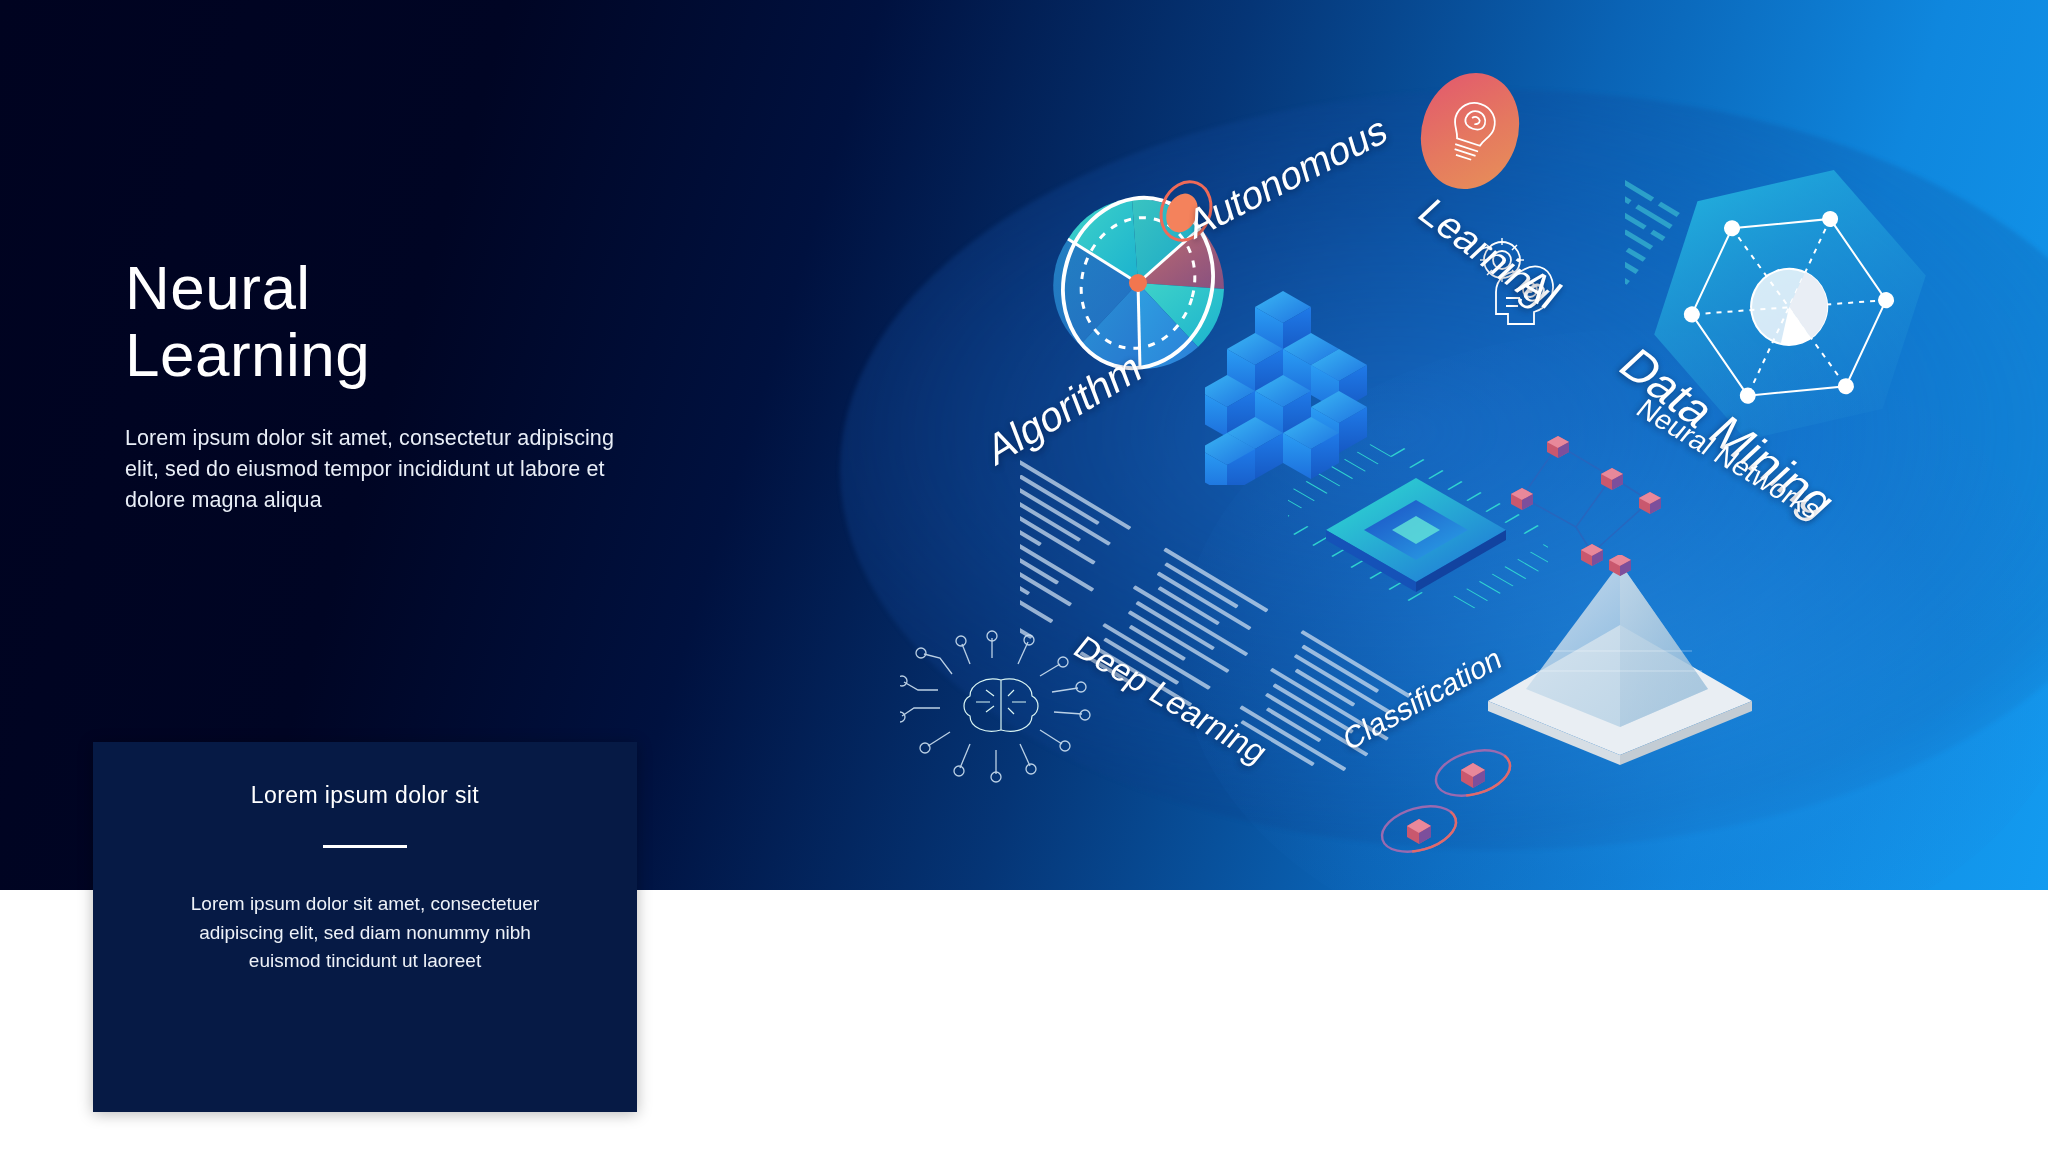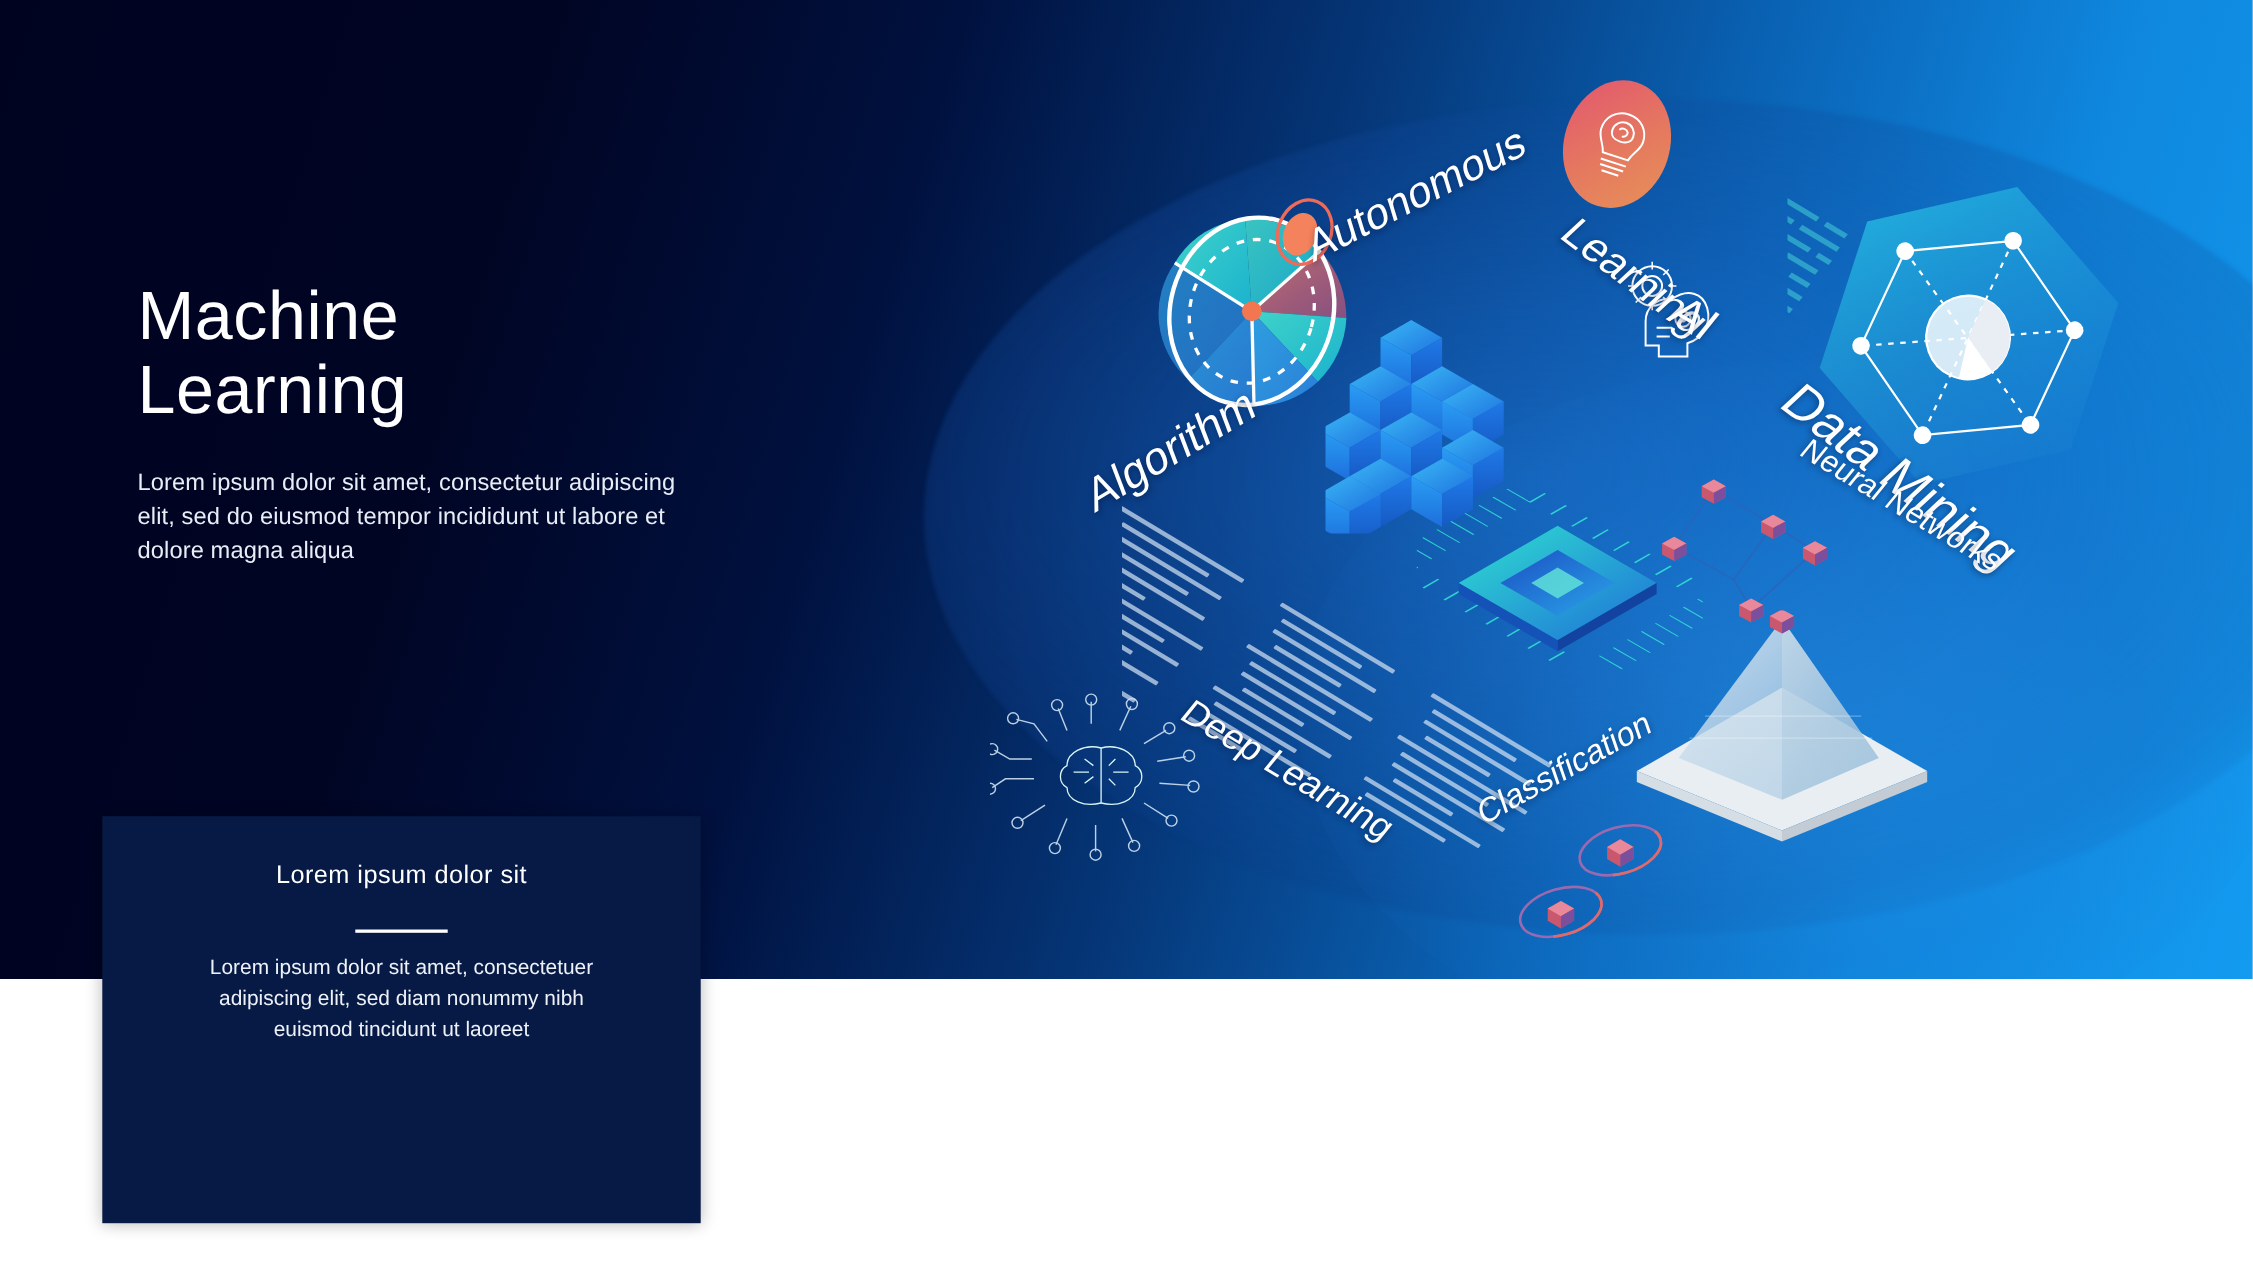--- a/index.html
+++ b/index.html
@@ -53,21 +53,21 @@
   }
   .card-title {
     margin-top: 40px; text-align: center; font-size: 23px;
     font-weight: 300; color: #ffffff; letter-spacing: 0.4px;
   }
   .card-rule {
     width: 84px; height: 3px; background: #ffffff;
     margin: 36px auto 0;
   }
   .card-body {
-    margin: 18px auto 0; width: 374px; text-align: center;
+    margin: 42px auto 0; width: 374px; text-align: center;
     font-size: 19px; font-weight: 300; line-height: 1.5; color: #eef2f8;
   }
 
   
   .white { position: absolute; left: 0; top: 890px; width: 2048px; height: 262px; background: #fff; }
 
   
   .scene { position: absolute; left: 0; top: 0; width: 2048px; height: 890px; z-index: 5; }
   .iso-label {
     position: absolute; color: #ffffff; font-weight: 300; white-space: nowrap;
@@ -608,21 +608,21 @@
     <div class="iso-label lbl-ai">AI</div>
     <div class="iso-label lbl-datamining">Data Mining</div>
     <div class="iso-label lbl-neural">Neural Networks</div>
     <div class="iso-label lbl-algorithm">Algorithm</div>
     <div class="iso-label lbl-deep">Deep Learning</div>
     <div class="iso-label lbl-classification">Classification</div>
   </div>
 
   <div class="hero-copy">
     <div class="hero-title">
-      <div>Machine</div>
+      <div>Neural</div>
       <div>Learning</div>
     </div>
     <div class="hero-sub">Lorem ipsum dolor sit amet, consectetur adipiscing elit, sed do eiusmod tempor incididunt ut labore et dolore magna aliqua</div>
   </div>
 </div>
 
 <div class="white">
   
   
 </div>

